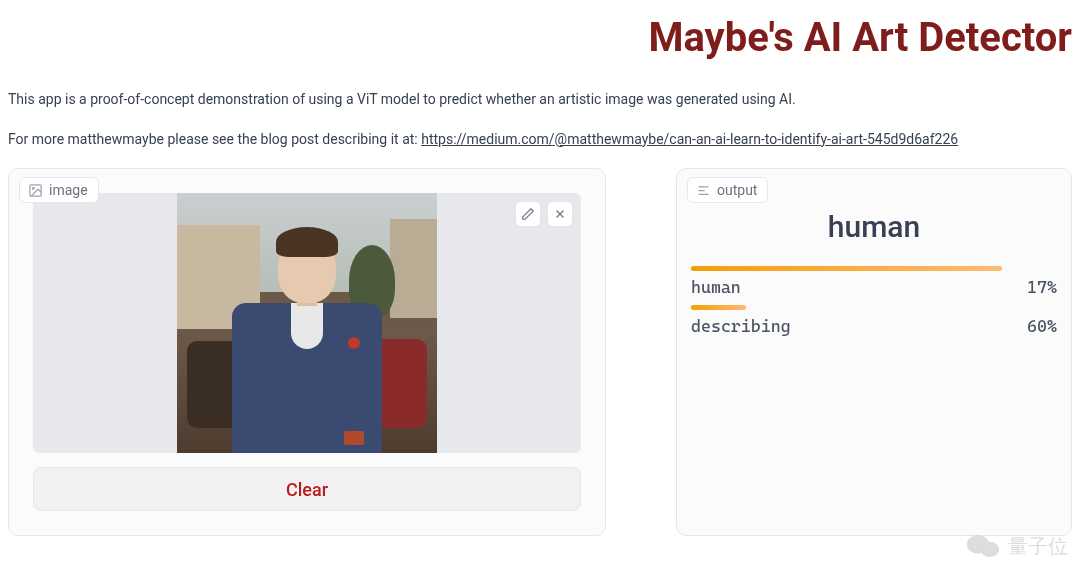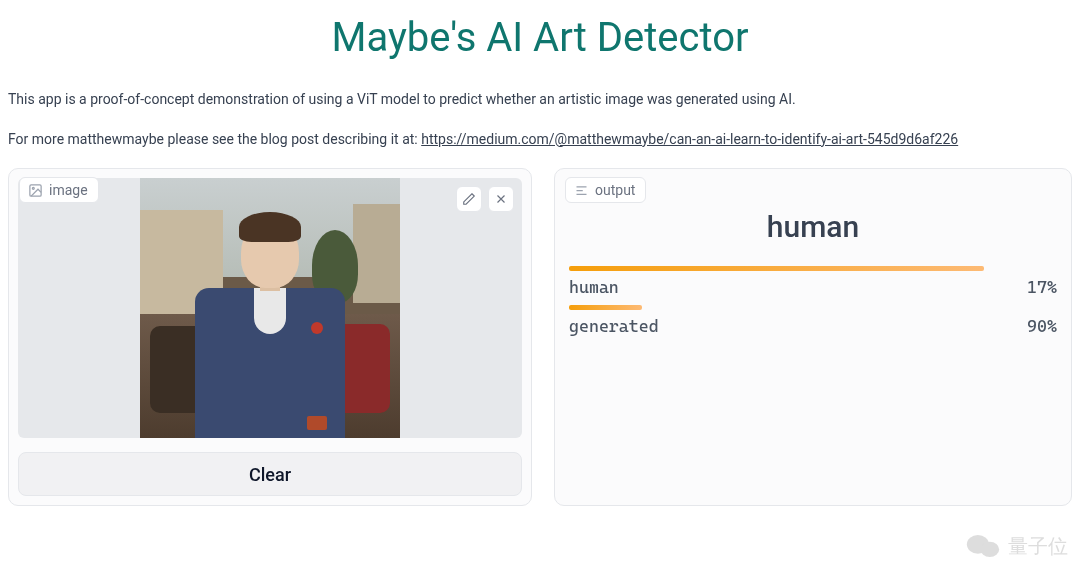--- a/index.html
+++ b/index.html
@@ -8,24 +8,24 @@
       background: #ffffff;
       color: #1f2937;
       width: 1080px;
       height: 572px;
       overflow: hidden;
       padding: 0 8px;
       position: relative;
     }
     .page-title {
       font-size: 40px;
-      font-weight: 400;
-      text-align: center;
+      font-weight: 700;
+      text-align: right;
       margin: 14px 0 28px 0;
-      color: #0f766e;
+      color: #7f1d1d;
     }
     .description {
       font-size: 14px;
       color: #374151;
       line-height: 1.55;
       margin-bottom: 18px;
     }
     .description a {
       color: #374151;
       text-decoration: underline;
@@ -35,26 +35,27 @@
       gap: 22px;
       margin-top: 18px;
     }
     .panel {
       border: 1px solid #e5e7eb;
       border-radius: 10px;
       background: #fbfbfc;
       position: relative;
     }
     .panel-left {
-      width: 524px;
-      padding: 9px;
+      width: 598px;
+      padding: 24px;
     }
     .panel-right {
       flex: 1;
       padding: 10px 14px 18px 14px;
+      margin-left: 48px;
     }
     .tag-chip {
       position: absolute;
       top: 8px;
       left: 10px;
       background: #ffffff;
       border: 1px solid #e5e7eb;
       border-radius: 6px;
       padding: 4px 10px 4px 8px;
       font-size: 14px;
@@ -132,21 +133,21 @@
       font-size: 18px;
       font-weight: 500;
       display: flex;
       align-items: center;
       justify-content: center;
       cursor: pointer;
       border: 1px solid transparent;
     }
     .btn-clear {
       background: #f1f1f3;
-      color: #0f172a;
+      color: #b91c1c;
       border: 1px solid #e5e7eb;
     }
     .btn-submit {
       background: linear-gradient(#ffe3c5, #fcd4a8);
       color: #b45309;
       border: 1px solid #f59e0b;
       box-shadow: 0 0 0 2px rgba(59,130,246,0.5);
     }
 
     .output-head {
@@ -267,22 +268,22 @@
           <div class="result-label-line">
             <span>human</span>
             <span>17%</span>
           </div>
         </div>
         <div class="result-row">
           <div class="result-bar-track">
             <div class="result-bar-fill" style="width:15%"></div>
           </div>
           <div class="result-label-line">
-            <span>generated</span>
-            <span>90%</span>
+            <span>describing</span>
+            <span>60%</span>
           </div>
         </div>
       </div>
   </div>
 
 </div>
 
 <div class="watermark">
   <svg viewBox="0 0 40 32">
     <ellipse cx="14" cy="14" rx="13" ry="11"></ellipse>

